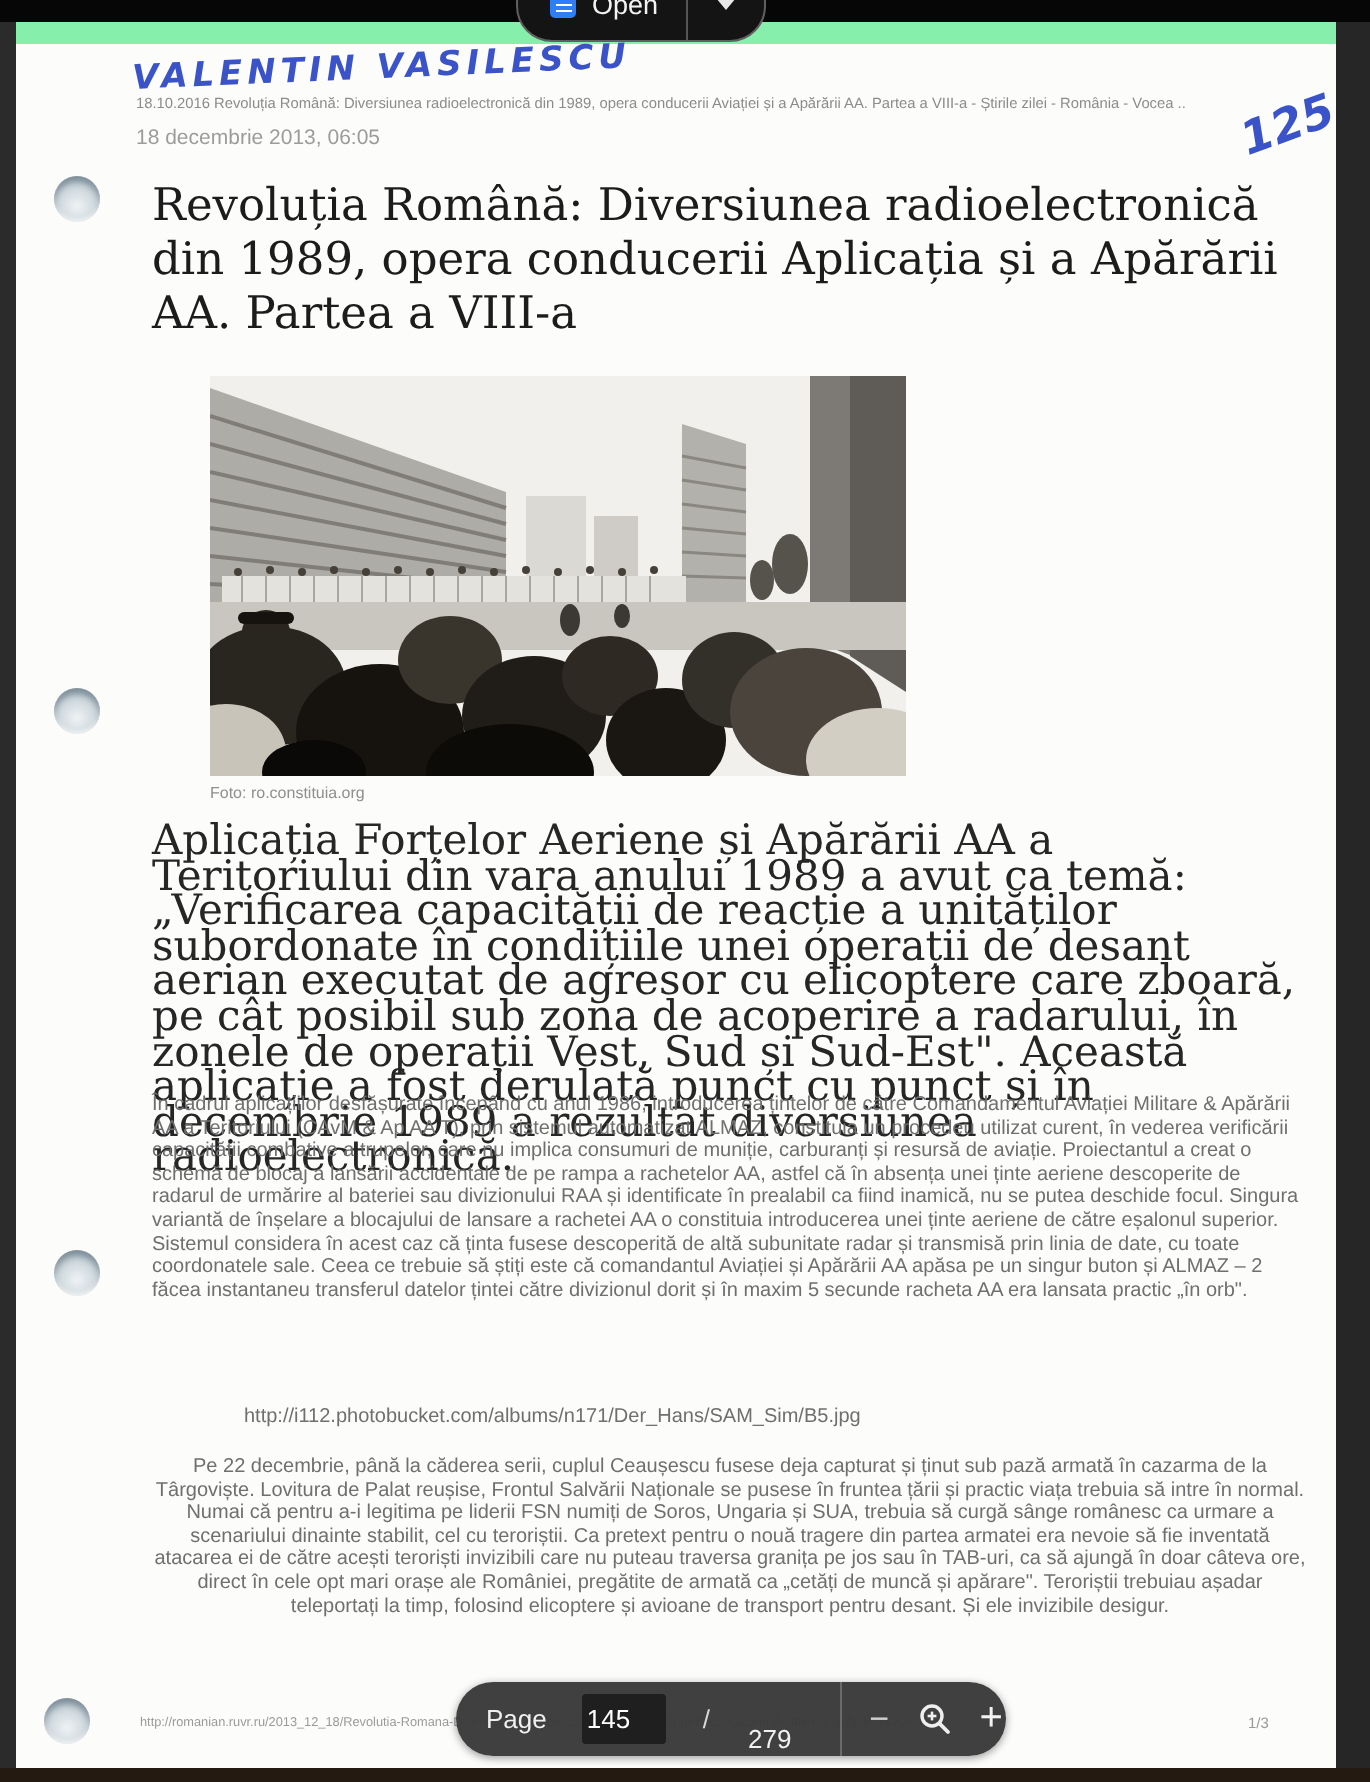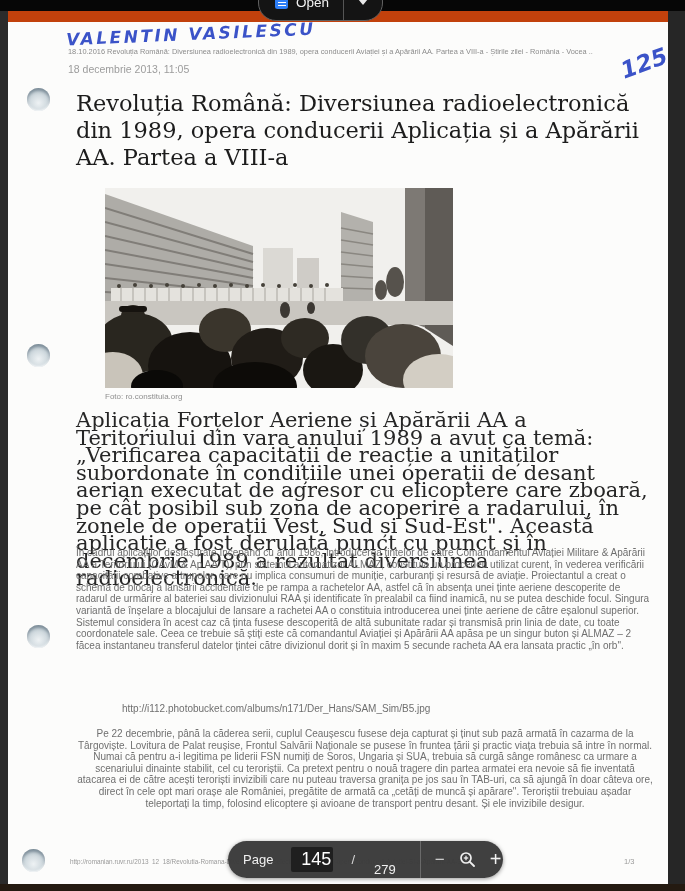--- a/index.html
+++ b/index.html
@@ -1,16 +1,16 @@
 <!DOCTYPE html>
 <html><head>
 <meta charset="utf-8">
 <style>
   html,body{margin:0;padding:0;background:#222;}
-  .stage{position:relative;width:685px;height:891px;background:#c2410c;overflow:hidden;
+  .stage{position:relative;width:685px;height:891px;background:#86efac;overflow:hidden;
          font-family:"Liberation Sans",sans-serif;}
   .top-black{position:absolute;top:0;left:0;right:0;height:11px;background:#060606;}
   .side-left{position:absolute;top:11px;left:0;width:8px;bottom:0;background:#2b2b2b;}
   .side-right{position:absolute;top:11px;right:0;width:17px;bottom:0;background:#262626;}
   .bottom-strip{position:absolute;left:0;right:0;bottom:0;height:7px;background:#241a11;z-index:25;}
 
   .page{position:absolute;left:8px;top:22px;width:660px;height:862px;background:#fcfcfb;z-index:5;}
 
   .punch{position:absolute;width:23px;height:23px;border-radius:50%;
          background:radial-gradient(circle at 50% 65%, #eef2f4 0%, #c7d2d8 60%, #9eadb6 100%);
@@ -54,21 +54,21 @@
   .open-label{color:#f2f2f2;font-size:13.5px;}
   .open-divider{width:1px;height:36px;background:#555;}
   .open-caret{width:38px;height:100%;display:flex;align-items:center;justify-content:center;}
 
   
   .toolbar{position:absolute;left:228px;top:841px;width:275px;height:37px;border-radius:19px;
            background:rgba(58,58,58,0.97);display:flex;align-items:center;z-index:30;color:#ececec;
            box-shadow:0 1px 4px rgba(0,0,0,.4);gap:12px;}
   .tb-pagelabel{font-size:13px;margin-left:15px;color:#f0f0f0;}
   .page-input{width:38px;height:23px;margin:0 6px;background:#1f1f1f;border:none;color:#fff;
-              text-align:right;font-size:18px;border-radius:2px;font-family:"Liberation Sans",sans-serif;}
+              text-align:left;font-size:13px;border-radius:2px;font-family:"Liberation Sans",sans-serif;}
   .tb-slash{font-size:13px;color:#d8d8d8;margin-right:7px;}
   .tb-total{font-size:13px;color:#f0f0f0;margin-top:20px;}
   .tb-divider{width:1px;height:37px;background:rgba(255,255,255,.22);margin-left:12px;}
   .tb-btn{width:31px;height:37px;display:flex;align-items:center;justify-content:center;cursor:pointer;}
   .tb-minus{font-size:17px;color:#cfcfcf;}
   .tb-plus{font-size:20px;color:#f2f2f2;}
 </style>
 </head>
 <body>
 
@@ -95,21 +95,21 @@
   <div class="page">
 
     <div class="punch" style="left:19px;top:66px;"></div>
     <div class="punch" style="left:19px;top:322px;"></div>
     <div class="punch" style="left:19px;top:603px;"></div>
     <div class="punch" style="left:14px;top:827px;"></div>
 
     <div class="hand-name">VALENTIN VASILESCU</div>
     <div class="hand-mark">125</div>
     <div class="meta-line">18.10.2016    Revoluția Română: Diversiunea radioelectronică din 1989, opera conducerii Aviației și a Apărării AA. Partea a VIII-a - Știrile zilei - România - Vocea ..</div>
-    <div class="date-line">18 decembrie 2013, 11:05</div>
+    <div class="date-line">18 decembrie 2013, 06:05</div>
 
     <h1 class="doc-title" style="margin:0;font-weight:normal;">Revoluția Română: Diversiunea radioelectronică din 1989, opera conducerii Aplicația și a Apărării AA. Partea a VIII-a</h1>
 
     <div class="photo">
       <svg viewBox="0 0 348 200" preserveAspectRatio="none">
         <rect width="348" height="200" fill="#f1f0ed"></rect>
 
         <polygon points="0,6 148,58 148,118 0,130" fill="#aeaca7"></polygon>
         <g stroke="#807d78" stroke-width="2">
           <line x1="0" y1="20" x2="148" y2="66"></line>

